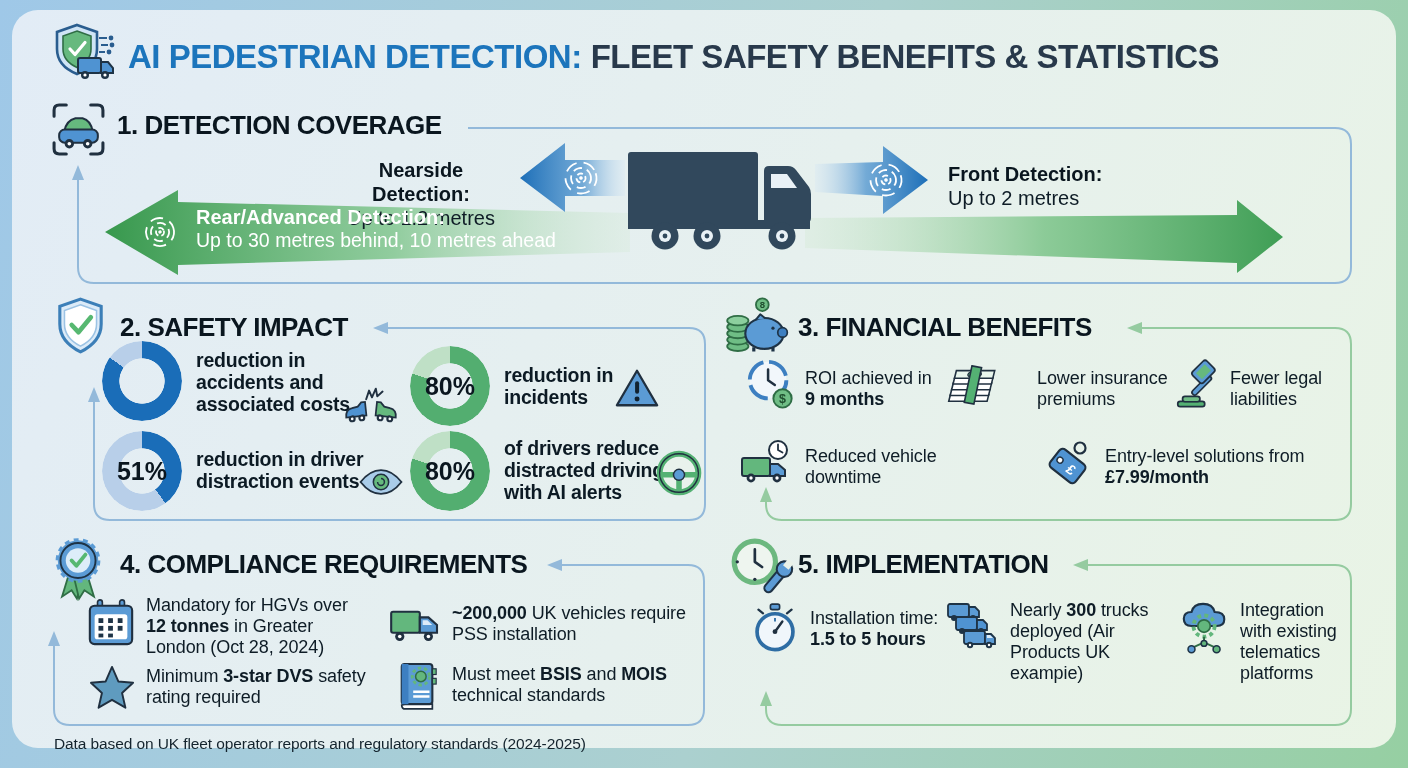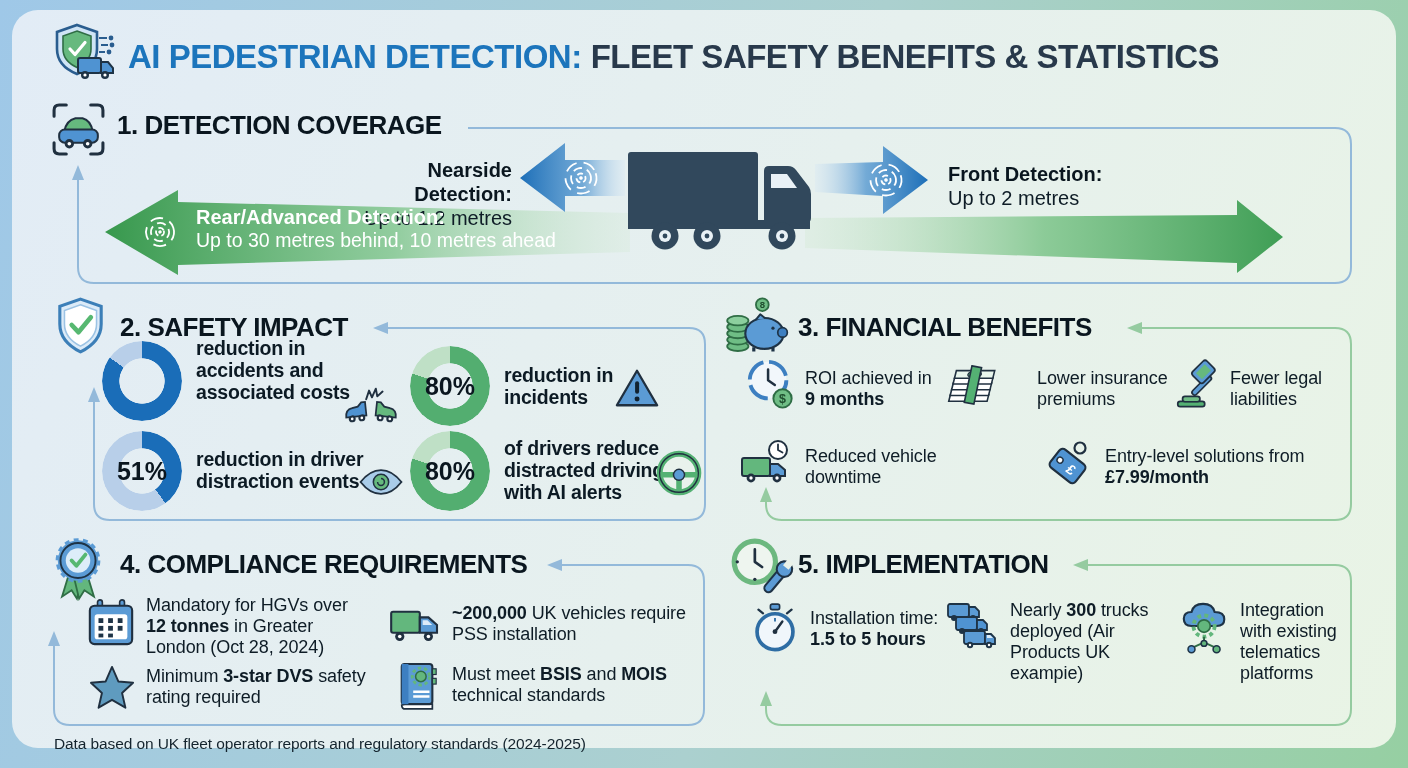--- a/index.html
+++ b/index.html
@@ -150,21 +150,21 @@
         <circle r="1.8" fill="#fff" stroke="none"></circle>
     </g>
     <g stroke="#fff" fill="none" stroke-width="1.8" transform="translate(826,50) rotate(-18)">
       <circle r="4.5" stroke-dasharray="6 3"></circle>
         <circle r="10" stroke-dasharray="9 5"></circle>
         <circle r="15.5" stroke-dasharray="13 7"></circle>
         <circle r="1.8" fill="#fff" stroke="none"></circle>
     </g>
   </svg>
 
-  <div class="abs" style="left:330px;top:158px;width:182px;text-align:right">
+  <div class="abs" style="left:330px;top:158px;width:182px;text-align:center">
     <div class="lbl">Nearside Detection:</div>
     <div class="val">Up to 1.2 metres</div>
   </div>
   <div class="abs" style="left:948px;top:162px;width:200px">
     <div class="lbl">Front Detection:</div>
     <div class="val">Up to 2 metres</div>
   </div>
   <div class="abs" style="left:196px;top:205px;width:420px">
     <div class="lbl white">Rear/Advanced Detection:</div>
     <div class="val white" style="font-size:19.5px">Up to 30 metres behind, 10 metres ahead</div>
@@ -173,21 +173,21 @@
   <div class="abs icon" style="left:53px;top:296px;width:55px;height:60px">
     <svg viewBox="0 0 52 58">
       <path d="M26 3 L46 10 V27 Q46 44 26 54 Q6 44 6 27 V10 Z" fill="#dcebf8" stroke="#3c7fb8" stroke-width="3"></path>
       <path d="M26 8.5 L41.5 14 V27 Q41.5 40.5 26 48.5 Q10.5 40.5 10.5 27 V14 Z" fill="#fff" stroke="#9cc3e4" stroke-width="1.5"></path>
       <path d="M17.5 28 l6.5 7 L36 20.5" stroke="#57b871" stroke-width="4.5" fill="none" stroke-linecap="round" stroke-linejoin="round"></path>
     </svg>
   </div>
   <div class="abs title" style="left:120px;top:312px">2. SAFETY IMPACT</div>
 
   <div class="abs donut" style="left: 102px; top: 341px; background: conic-gradient(rgb(26, 109, 184) 0deg, rgb(26, 109, 184) 306deg, rgb(184, 207, 233) 306deg, rgb(184, 207, 233) 360deg);"></div>
-  <div class="abs statxt" style="left:196px;top:337px;width:168px">reduction in accidents and associated costs</div>
+  <div class="abs statxt" style="left:196px;top:349px;width:168px">reduction in accidents and associated costs</div>
   <div class="abs icon" style="left:343px;top:384px;width:56px;height:46px">
     <svg viewBox="0 0 58 46">
       <path d="M24 15 L27 6 L30 13 L34 4 L35.5 12 L41 7" stroke="#203040" stroke-width="2" fill="none" stroke-linecap="round" stroke-linejoin="round"></path>
       <g transform="rotate(-6 12 30)">
         <path d="M3 33 Q3 25 10 24 L16 23 L20 19 H24 V33 Z" fill="#4f93d2" stroke="#203040" stroke-width="1.8"></path>
         <circle cx="9" cy="35" r="3.6" fill="#203040"></circle>
           <circle cx="9" cy="35" r="1.4" fill="#fff"></circle>
         <circle cx="19" cy="35" r="3.6" fill="#203040"></circle>
           <circle cx="19" cy="35" r="1.4" fill="#fff"></circle>
       </g>

